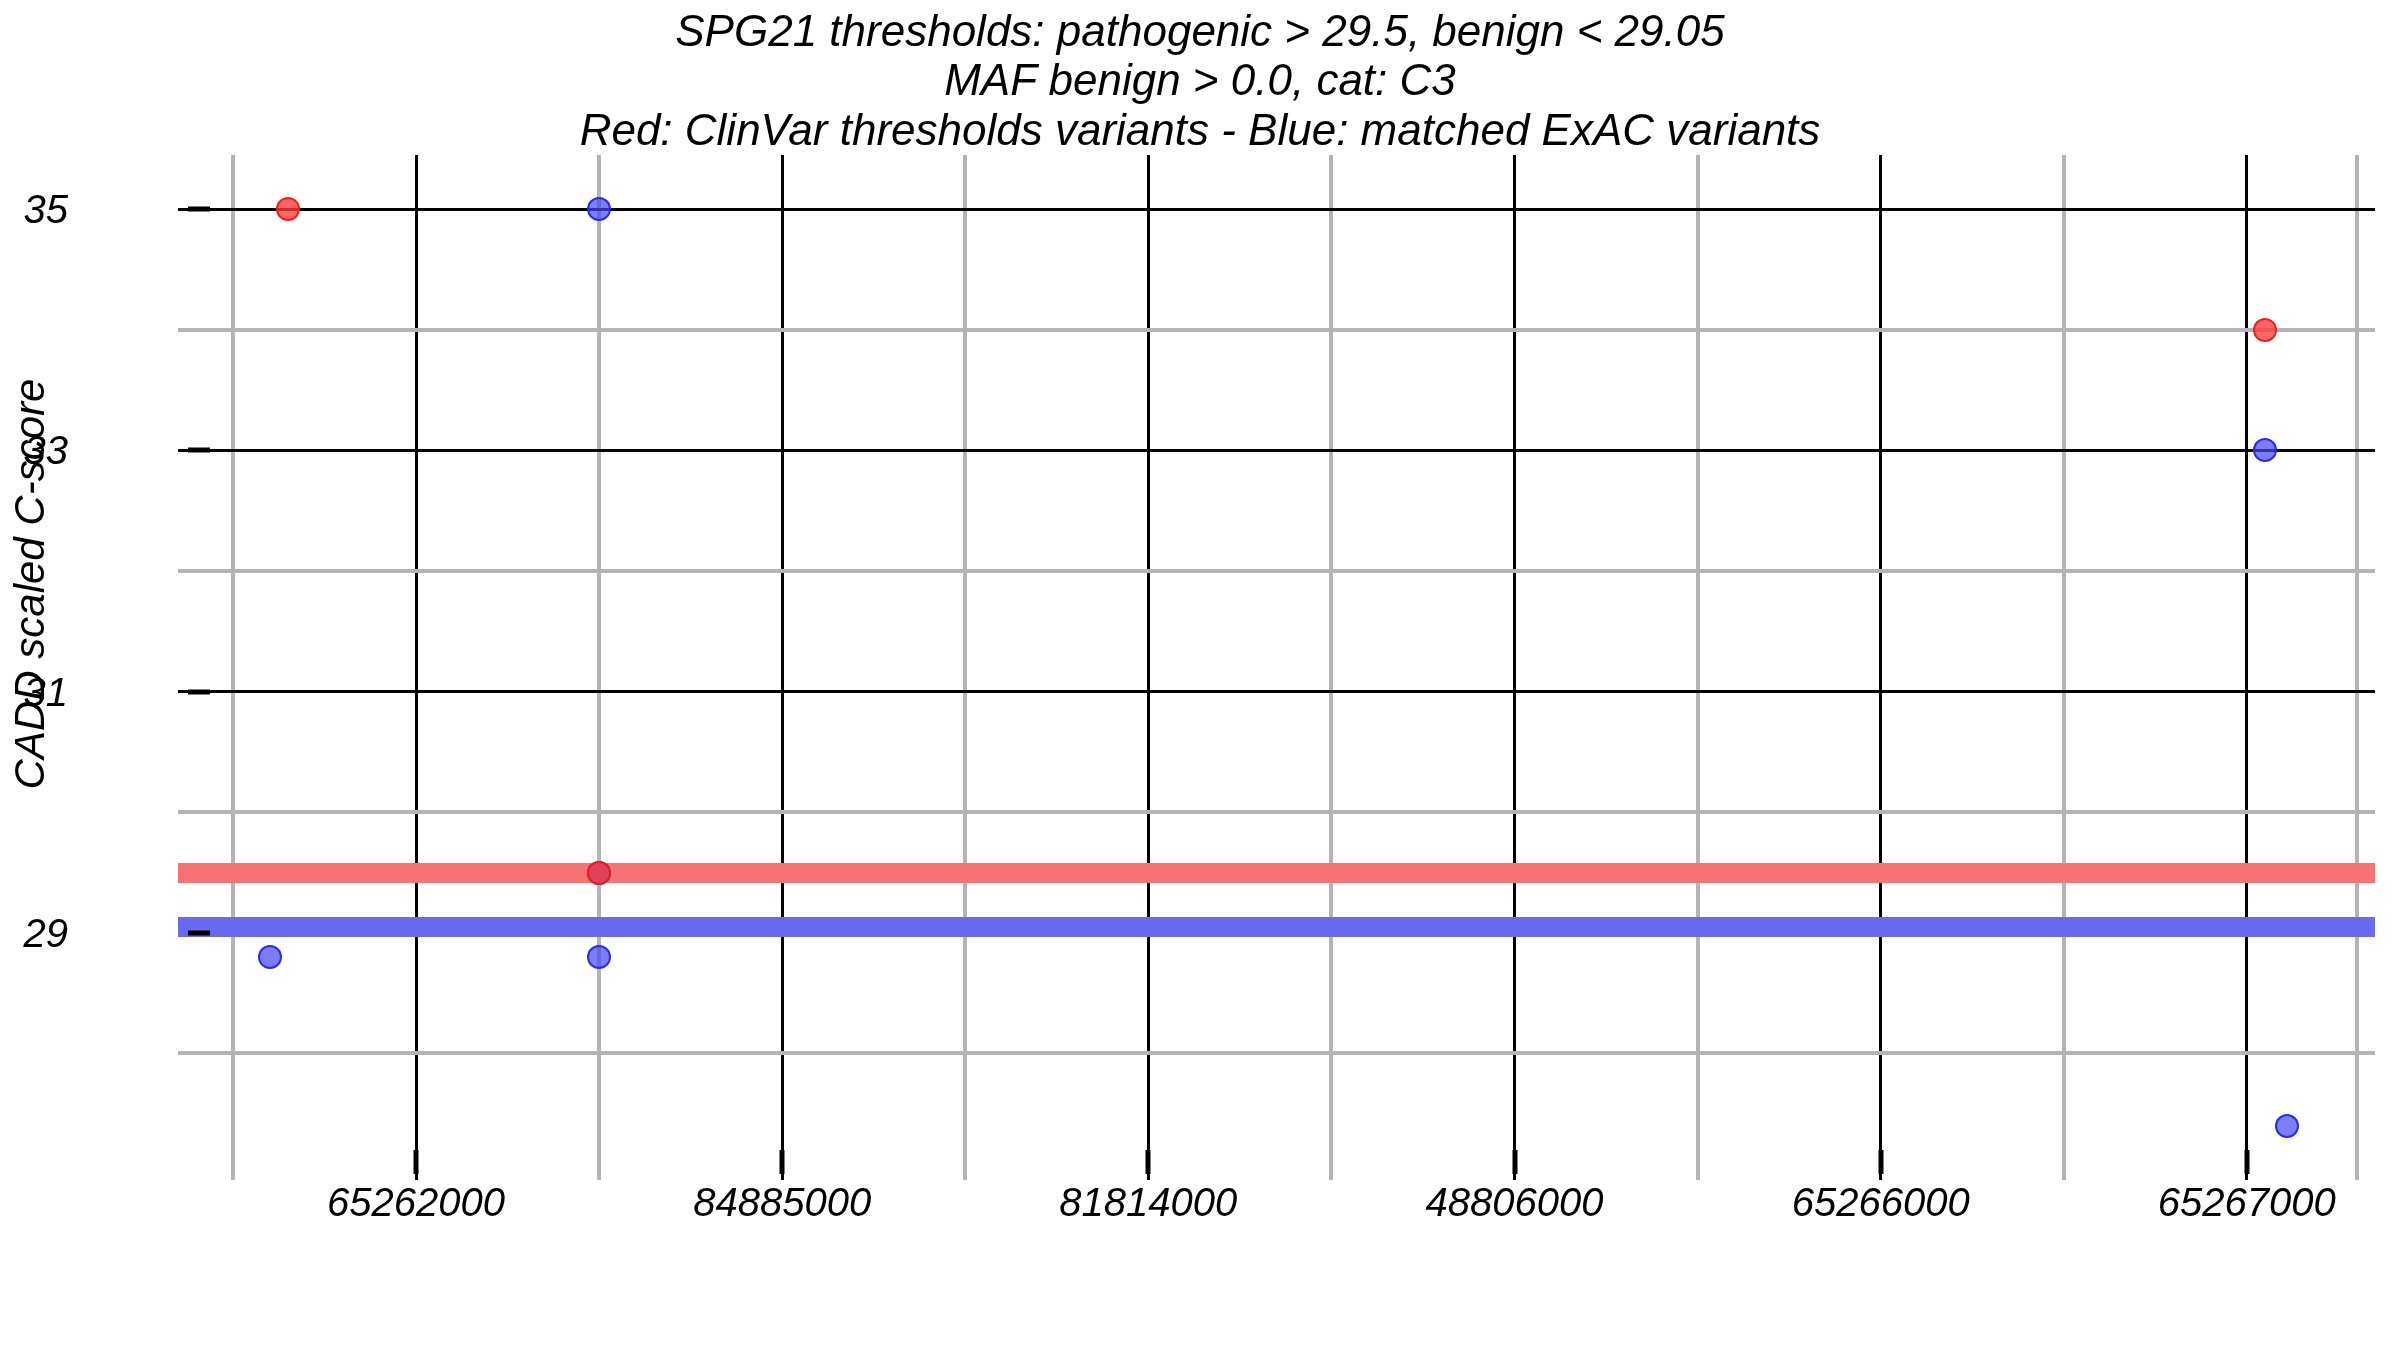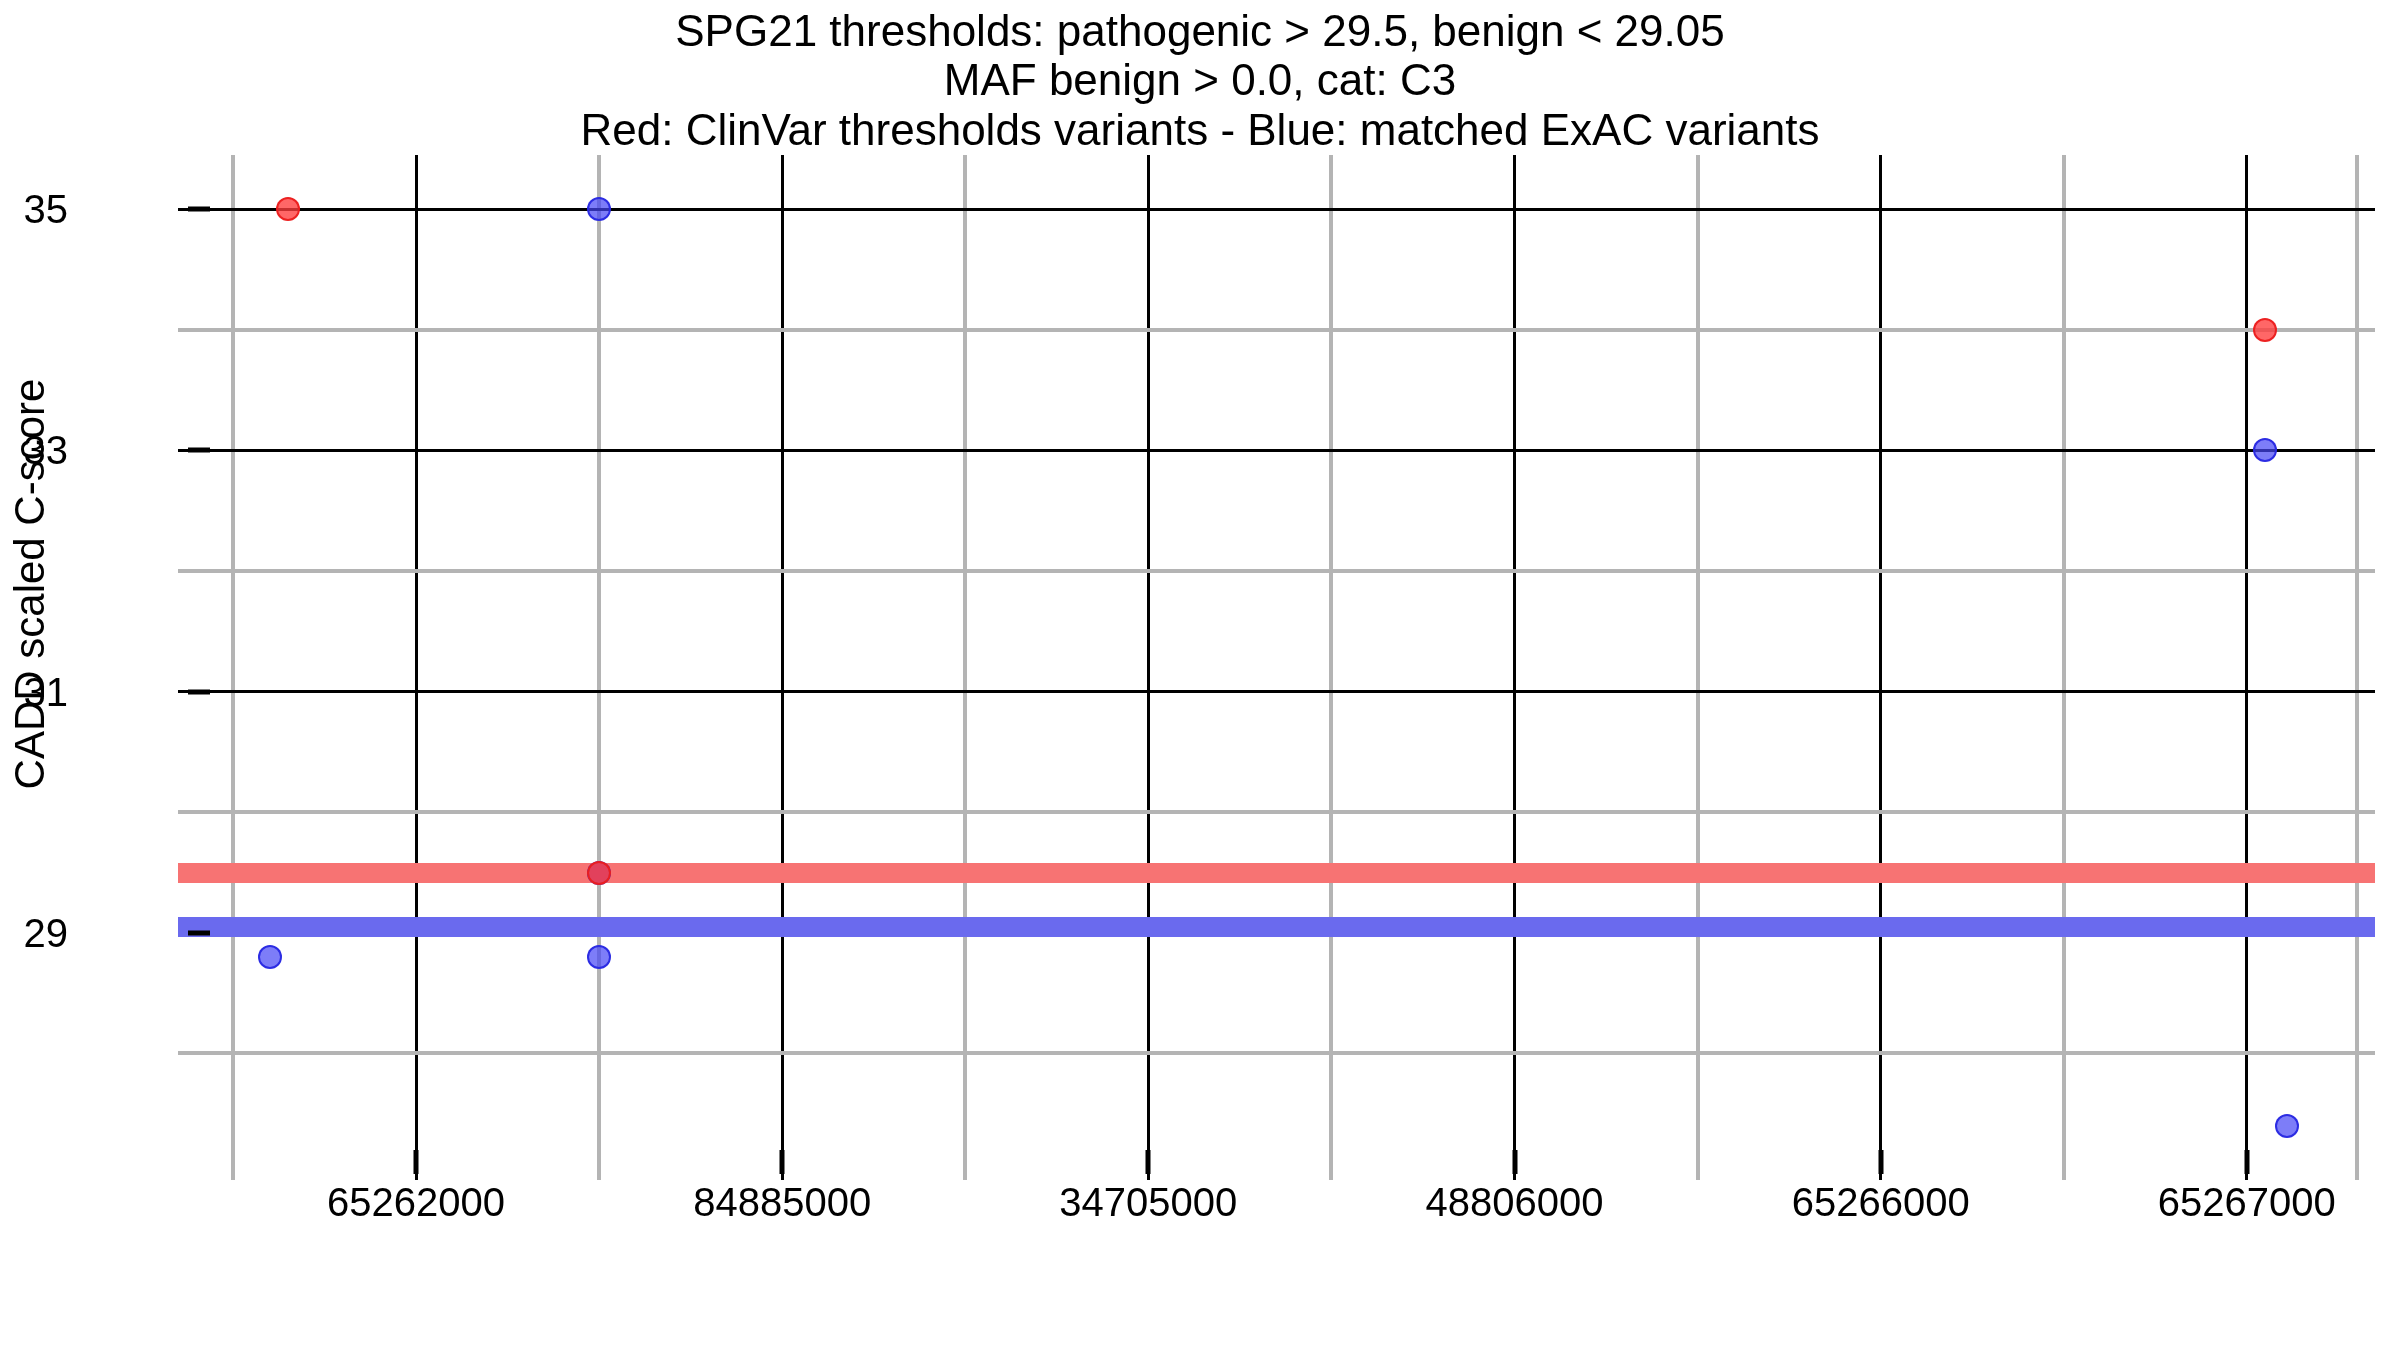--- a/index.html
+++ b/index.html
@@ -3,21 +3,21 @@
 <meta charset="utf-8">
 <style>
   html,body{margin:0;padding:0;}
   body{
     width:2400px;height:1350px;
     background:#ffffff;
     font-family:"Liberation Sans", sans-serif;
     overflow:hidden;
     position:relative;
   }
-  #figure{position:absolute;inset:0;}
+  #figure{position:absolute;inset:0;font-style:italic;}
 
   
   #title-block{
     position:absolute;left:0;top:6px;width:2400px;
     text-align:center;
     color:#000;
     font-size:44px;
     line-height:1.12;
     font-family:"Liberation Sans", sans-serif;
   }
@@ -151,21 +151,21 @@
     </div>
 
   <div id="ylabel">CADD scaled C-score</div>
 
   <div id="xaxis">
       <div class="xtick-mark" style="left: 238.008px;"></div>
       <div class="xtick-label" style="left: 238.008px;">65262000</div>
       <div class="xtick-mark" style="left: 604.175px;"></div>
       <div class="xtick-label" style="left: 604.175px;">84885000</div>
       <div class="xtick-mark" style="left: 970.342px;"></div>
-      <div class="xtick-label" style="left: 970.342px;">34705000</div>
+      <div class="xtick-label" style="left: 970.342px;">81814000</div>
       <div class="xtick-mark" style="left: 1336.51px;"></div>
       <div class="xtick-label" style="left: 1336.51px;">48806000</div>
       <div class="xtick-mark" style="left: 1702.67px;"></div>
       <div class="xtick-label" style="left: 1702.67px;">65266000</div>
       <div class="xtick-mark" style="left: 2068.84px;"></div>
       <div class="xtick-label" style="left: 2068.84px;">65267000</div>
     </div>
 
 
 <div class="ytick-label" style="top: 209.265px;">35</div>

